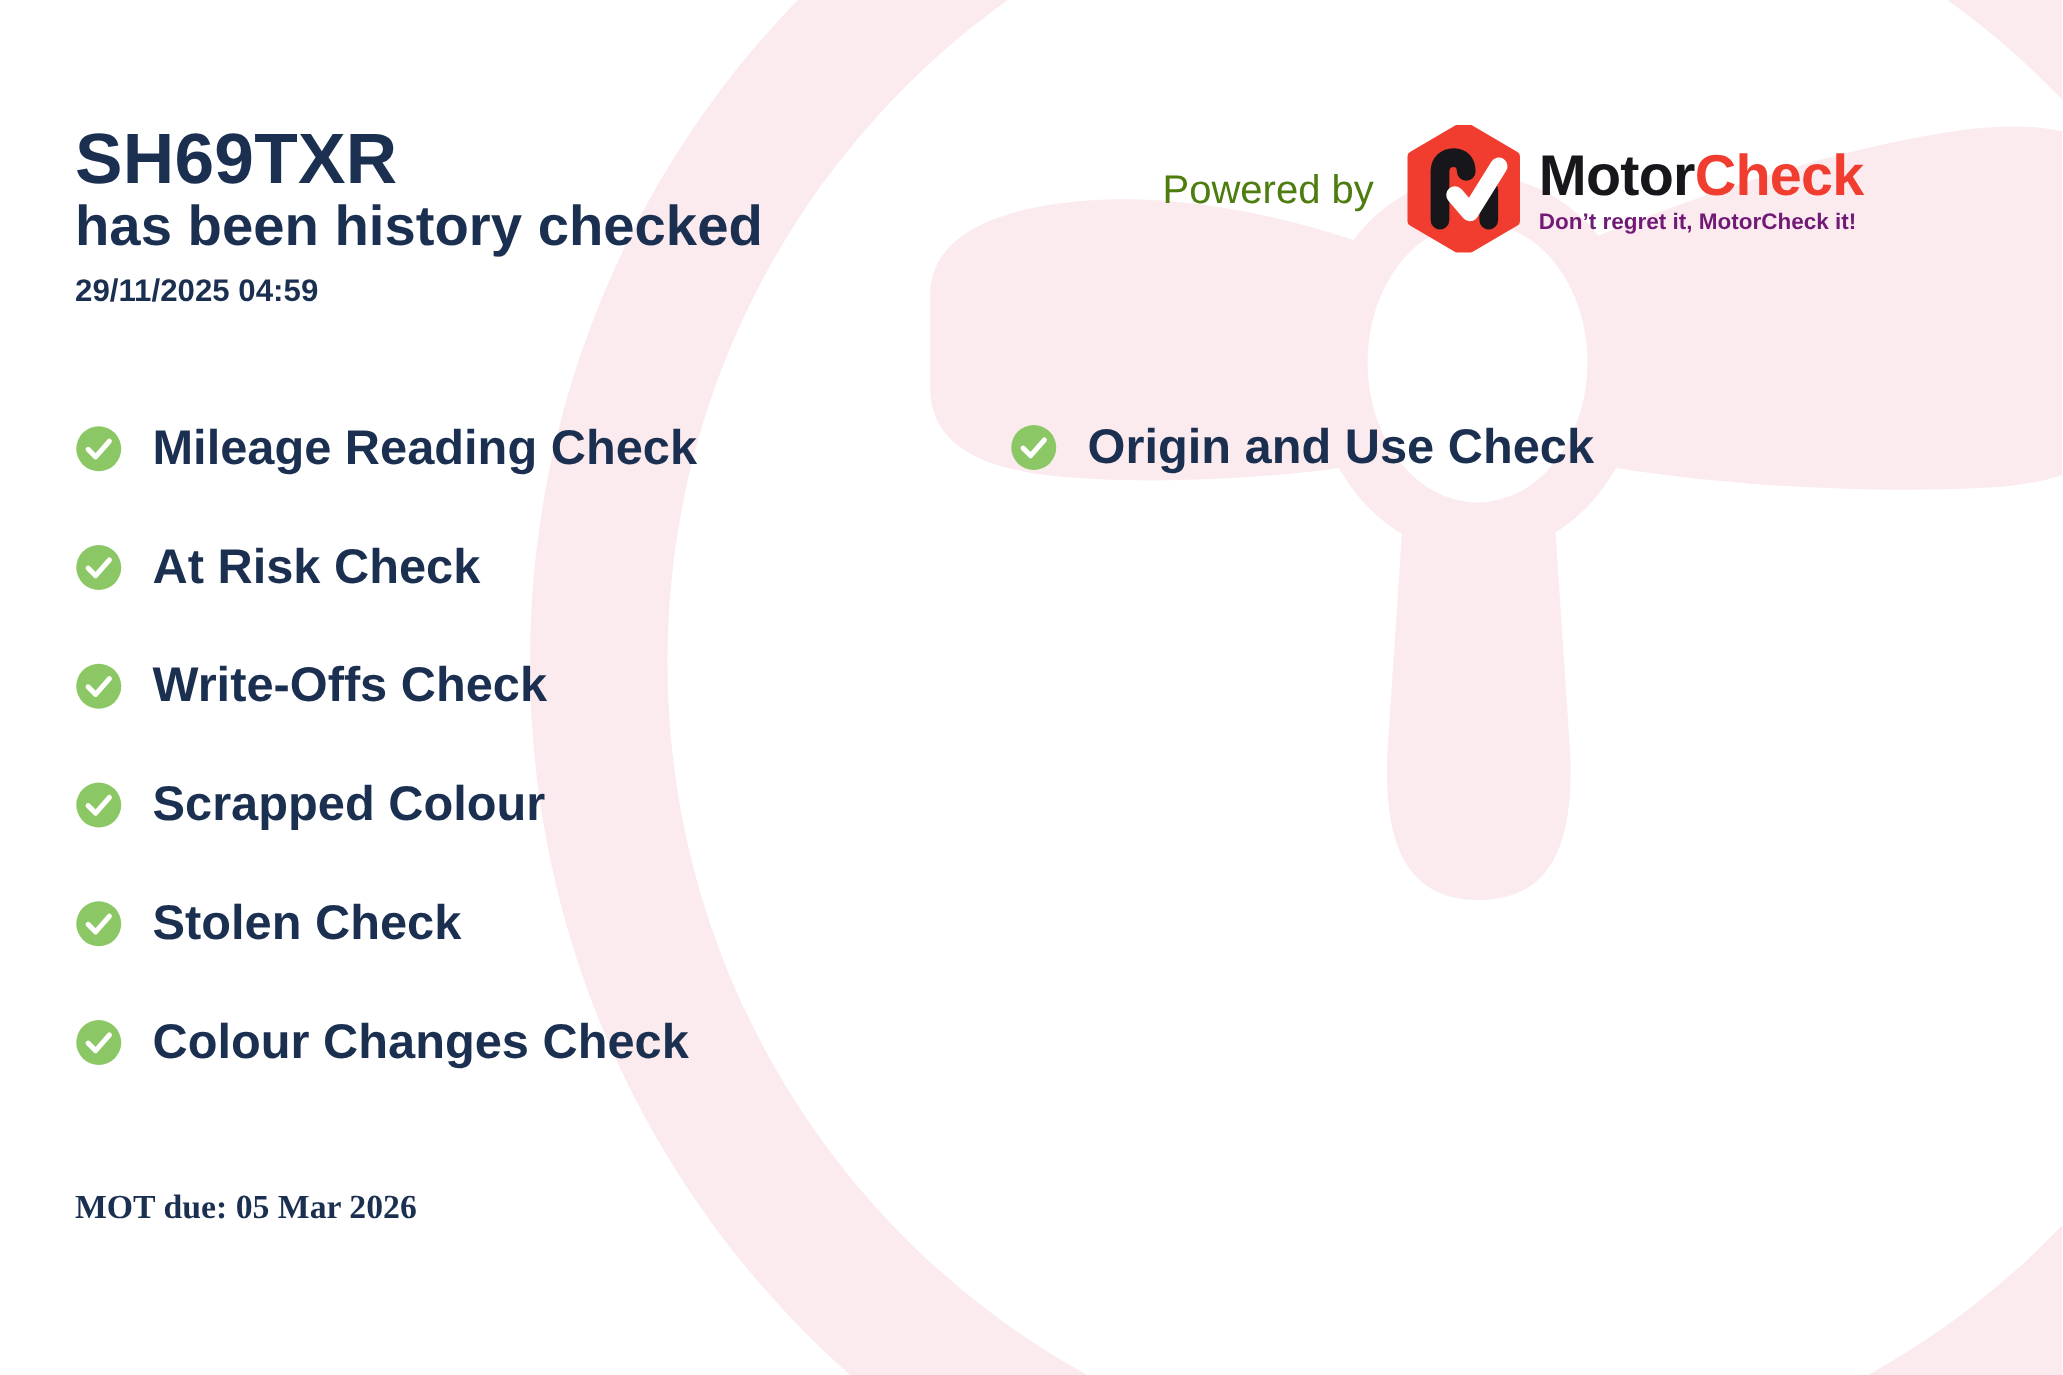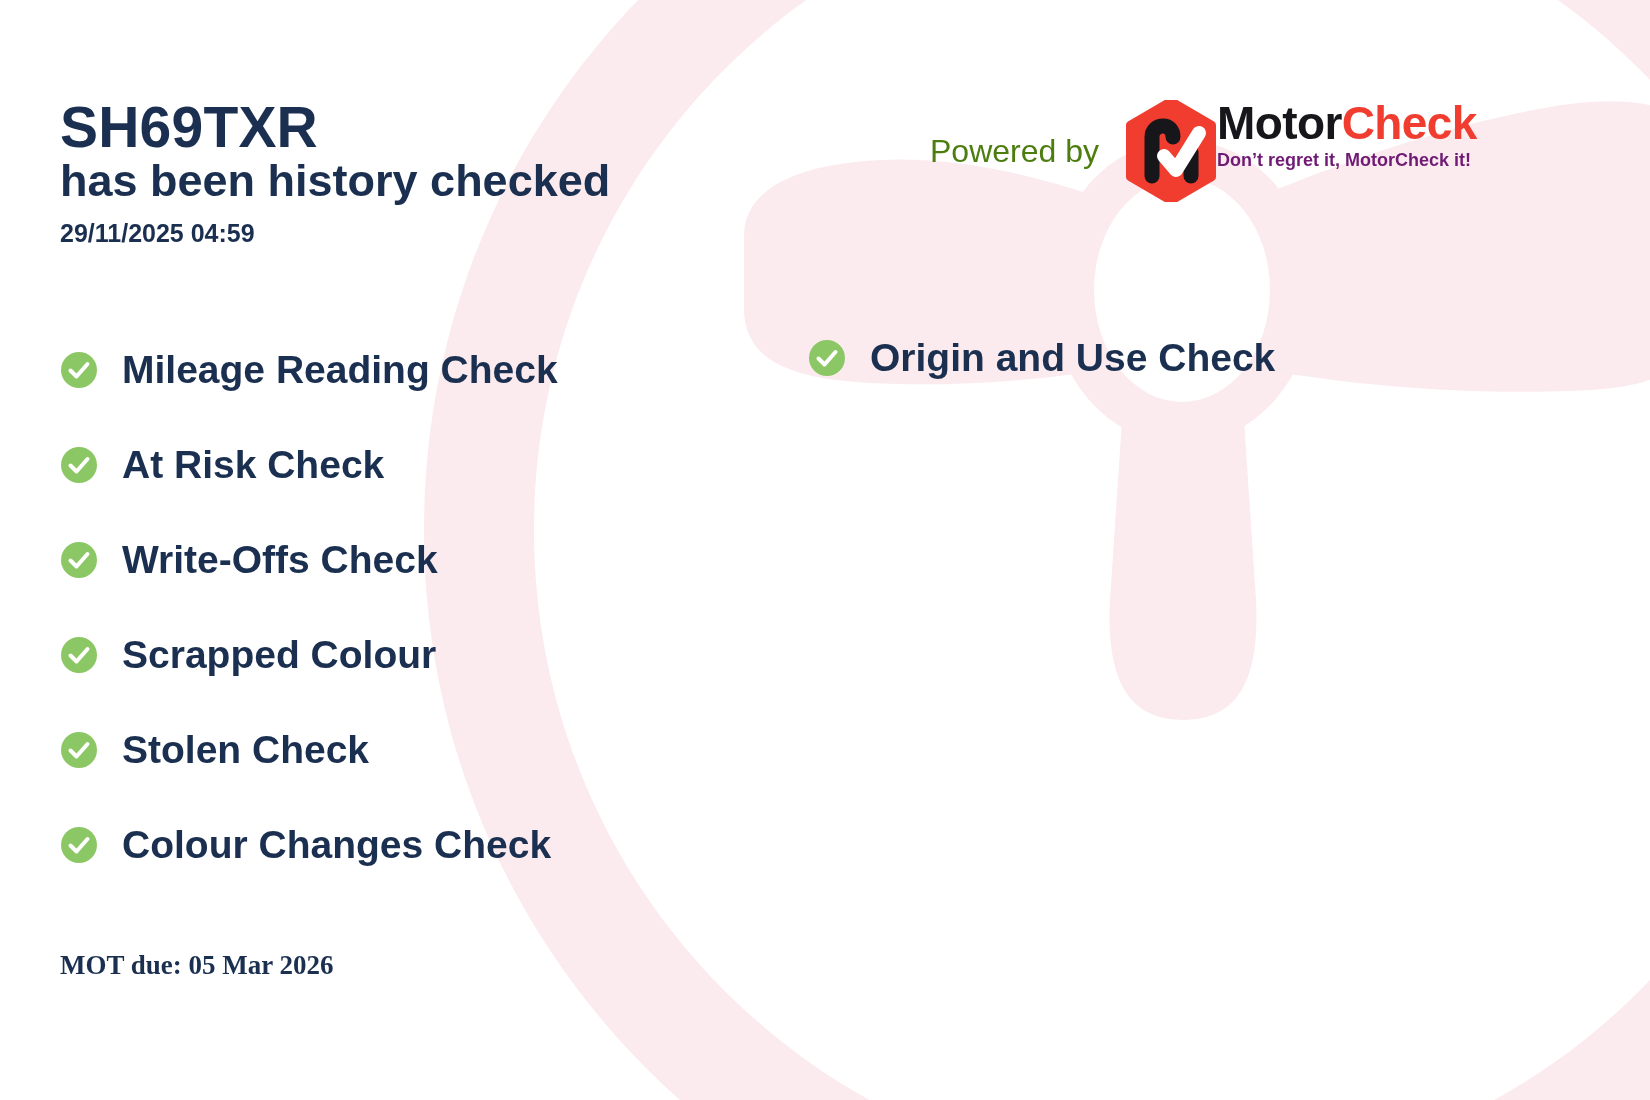--- a/index.html
+++ b/index.html
@@ -73,20 +73,22 @@
     gap:26px;
   }
   #powered-by-label {
     font-size:32px;
     color:#4d7c0f;
     font-weight:normal;
     white-space:nowrap;
   }
   #motorcheck-logo {
     display:flex;
+    align-items:center;
+    gap:14px;
   }
   #logo-mark { display:block; }
   #logo-wordmark-wrap { display:flex; flex-direction:column; line-height:1; }
   #logo-wordmark {
     font-size:46px;
     font-weight:bold;
     letter-spacing:-0.6px;
     white-space:nowrap;
   }
   .word-motor { color:#17161a; }
@@ -94,21 +96,21 @@
   #logo-tagline {
     font-size:18px;
     font-weight:bold;
     color:#701a75;
     margin-top:5px;
     white-space:nowrap;
   }
 
   
   .check-column { position:absolute; }
-  #checks-left  { left:60px;  top:322px; width:720px; }
+  #checks-left  { left:60px;  top:311px; width:720px; }
   #checks-right { left:808px; top:310px; width:700px; }
 
   .check-item {
     display:flex;
     align-items:center;
     gap:24px;
     height:95px;
   }
   .check-icon { flex:0 0 auto; display:block; }
   .check-label {

